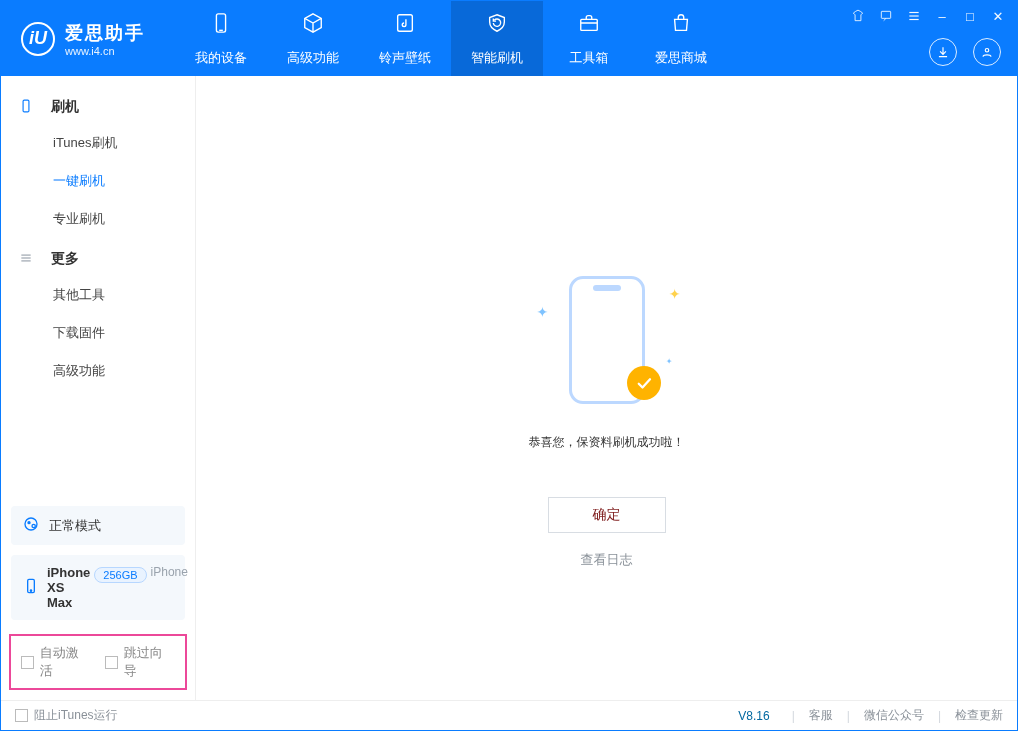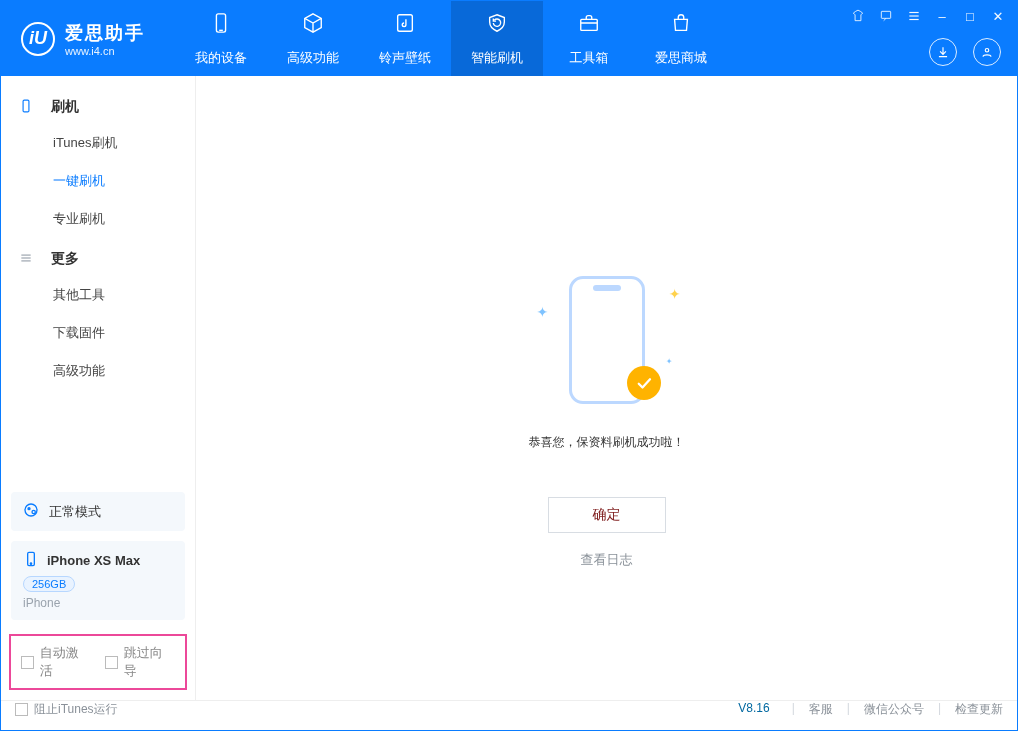--- a/index.html
+++ b/index.html
@@ -77,21 +77,21 @@
 .side-item {
   padding: 10px 16px 10px 52px; font-size: 13px; color:#444; cursor:pointer;
 }
 .side-item.active { color:#0a7cff; }
 
 .side-cards { padding: 0 10px; }
 .side-card {
   background:#f4f8fc; border-radius: 4px; padding: 10px 12px; margin-top: 10px;
   display:flex; align-items:center; gap: 10px; font-size: 13px; color:#333;
 }
-.side-card.device { flex-direction: column; align-items: flex-start; gap:4px; }
+.side-card.device { flex-direction: row; align-items: flex-start; gap:4px; }
 .side-card .badge {
   display:inline-block; font-size:11px; color:#0a7cff; border:1px solid #b7d7ff;
   background:#e9f3ff; border-radius: 10px; padding: 1px 8px; margin-top: 2px;
 }
 .side-card .subtle { color:#9aa3ad; font-size: 12px; }
 .side-card .dev-head { display:flex; align-items:center; gap:8px; font-weight:600; }
 .side-card .mode-icon, .side-card .dev-icon { color:#0a7cff; }
 
 .side-options {
   margin: 14px 8px 10px 8px; padding: 8px 10px; border: 2px solid #ec4899;
@@ -126,21 +126,21 @@
 
 .success-text { font-size: 12px; color:#333; margin-bottom: 26px; }
 .ok-btn {
   border:1px solid #d8dde3; background:#fff; padding: 8px 44px; font-size: 14px;
   cursor:pointer; color:#7f1d1d;margin-top:20px;
 }
 .log-link { margin-top: 18px; color:#8a9199; font-size: 13px; cursor:pointer; }
 
 
 .statusbar {
-  height: 30px; border-top: 1px solid #eee; display:flex; align-items:flex-start;
+  height: 30px; border-top: 1px solid #eee; display:flex; align-items:center;
   padding: 0 14px; font-size: 12px; color:#8a9199; gap: 14px;
 }
 .statusbar .spacer { flex:1; }
 .statusbar .ver { color:#0369a1; margin-right: 8px; }
 .statusbar .sep { color:#d3d8de; }
 .statusbar .slink { cursor:pointer; }
 </style>
 </head>
 <body>
 

